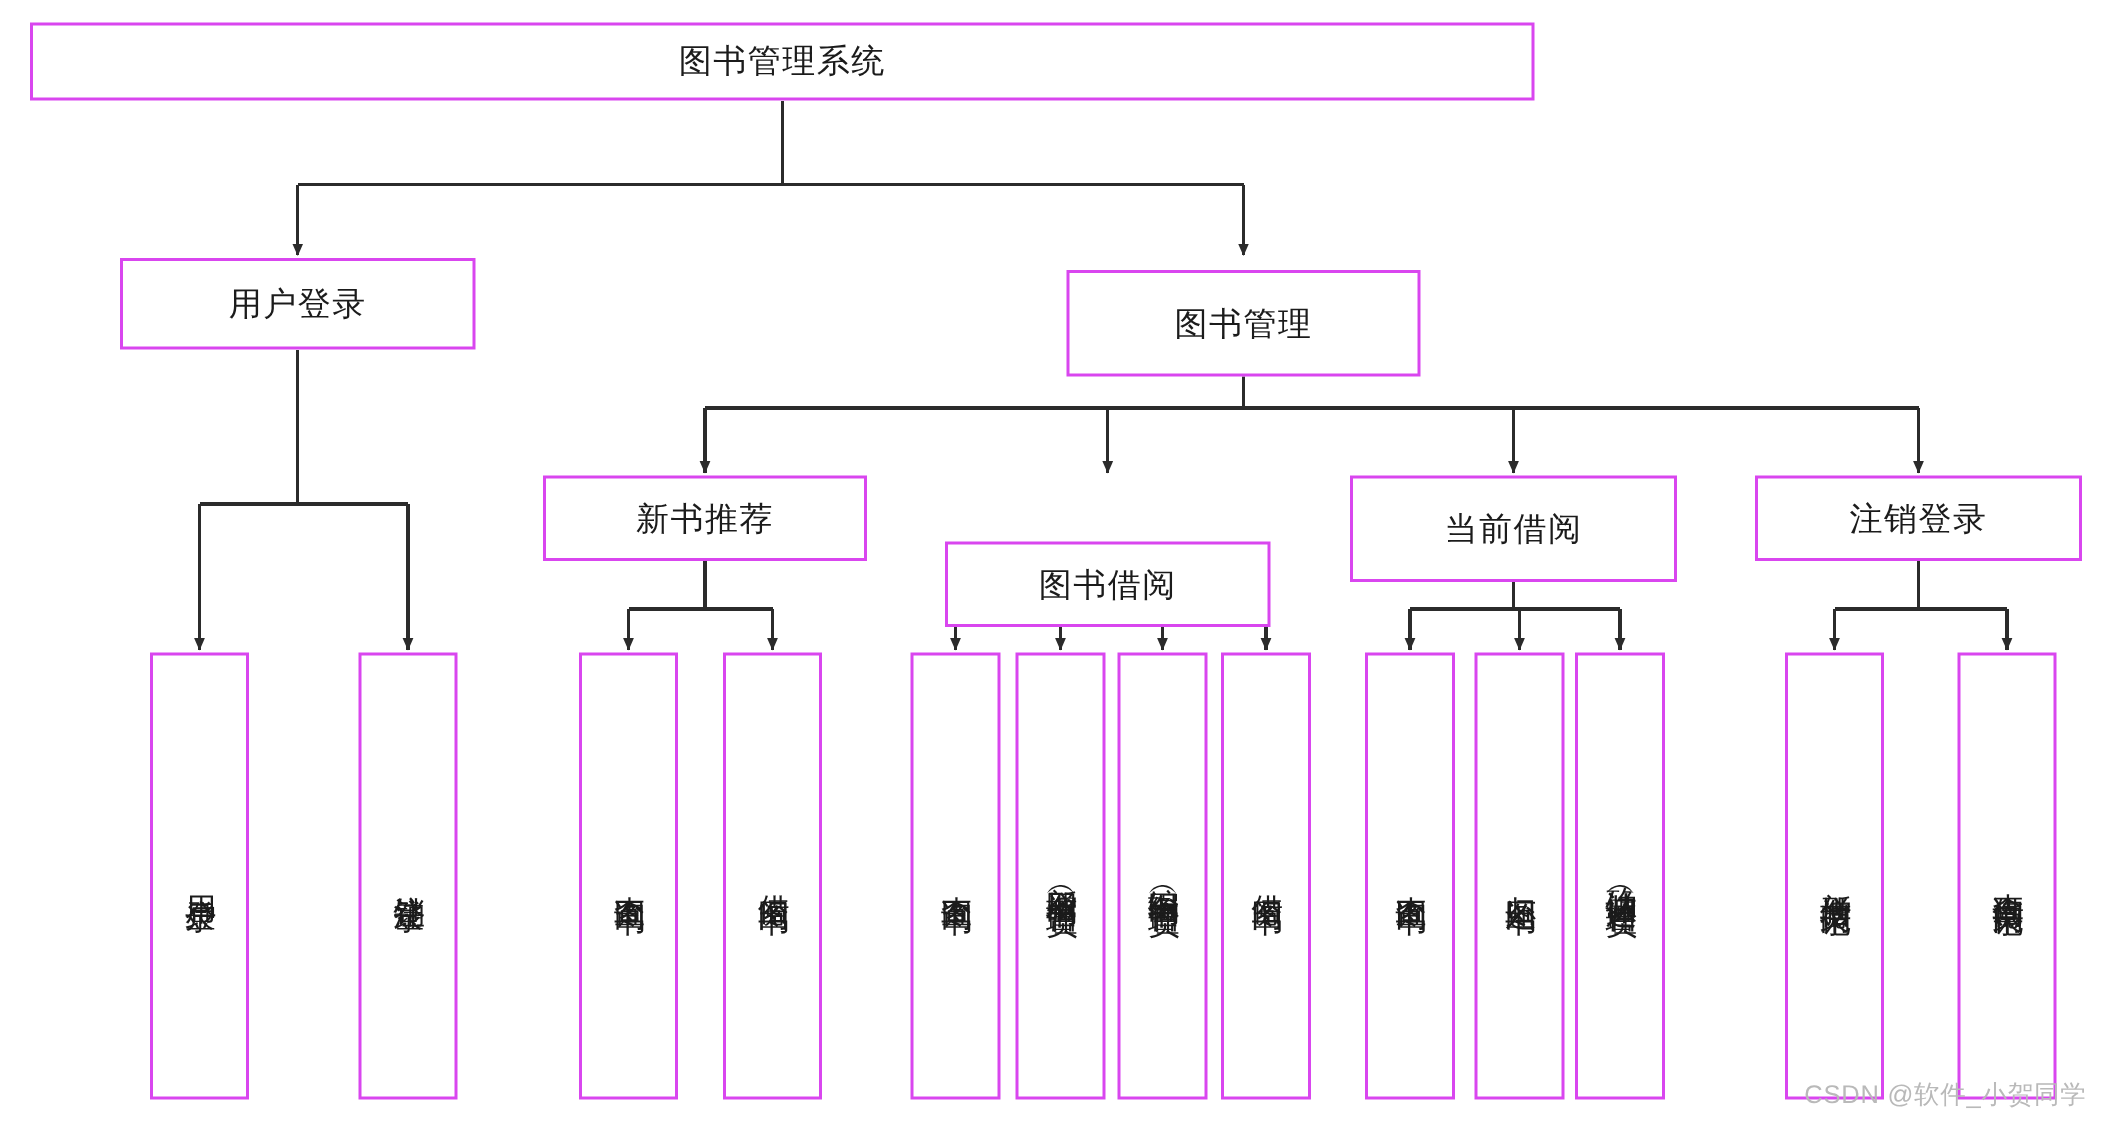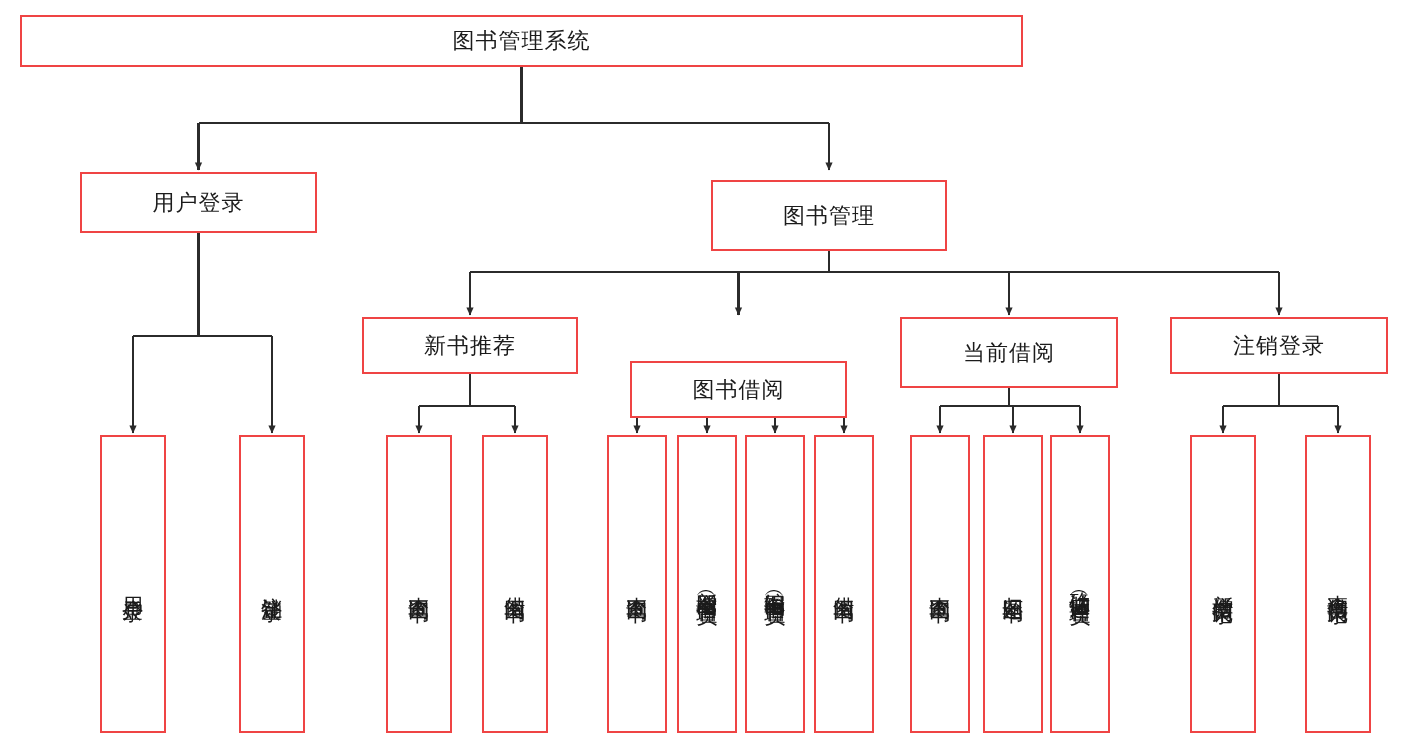--- a/index.html
+++ b/index.html
@@ -4,21 +4,21 @@
 <style>
   html,body{margin:0;padding:0;background:#ffffff;}
   body{
     font-family:"Liberation Sans","DejaVu Sans",sans-serif;
     width:1405px;height:747px;overflow:hidden;position:relative;
   }
   #diagram-root{position:relative;width:1405px;height:747px;background:#fff;}
   svg.edges{position:absolute;top:0;left:0;width:1405px;height:747px;}
   .node{
     position:absolute;box-sizing:border-box;
-    background:#ffffff;border:2px solid #ef4444;
+    background:#ffffff;border:2px solid #d946ef;
     display:flex;align-items:center;justify-content:center;
     color:#1b1b1b;
   }
   .node.h{font-size:22px;letter-spacing:1px;}
   .node.v{
     writing-mode:vertical-rl;text-orientation:upright;
     font-size:21px;line-height:1.22;letter-spacing:2px;
     padding:6px 0;text-align:center;
   }
   .node-label{display:block;white-space:pre-line;}
@@ -130,13 +130,14 @@
       <div class="node v" style="left: 1050px; top: 435px; width: 60px; height: 298px;">
         <span class="node-label">确认归还（管理员）</span>
       </div>
       <div class="node v" style="left: 1190px; top: 435px; width: 66px; height: 298px;">
         <span class="node-label">新增借阅记录</span>
       </div>
       <div class="node v" style="left: 1305px; top: 435px; width: 66px; height: 298px;">
         <span class="node-label">查询借阅记录</span>
       </div>
     </div>
+  <div id="watermark">CSDN @软件_小贺同学</div>
 </div>
 
 </body></html>

